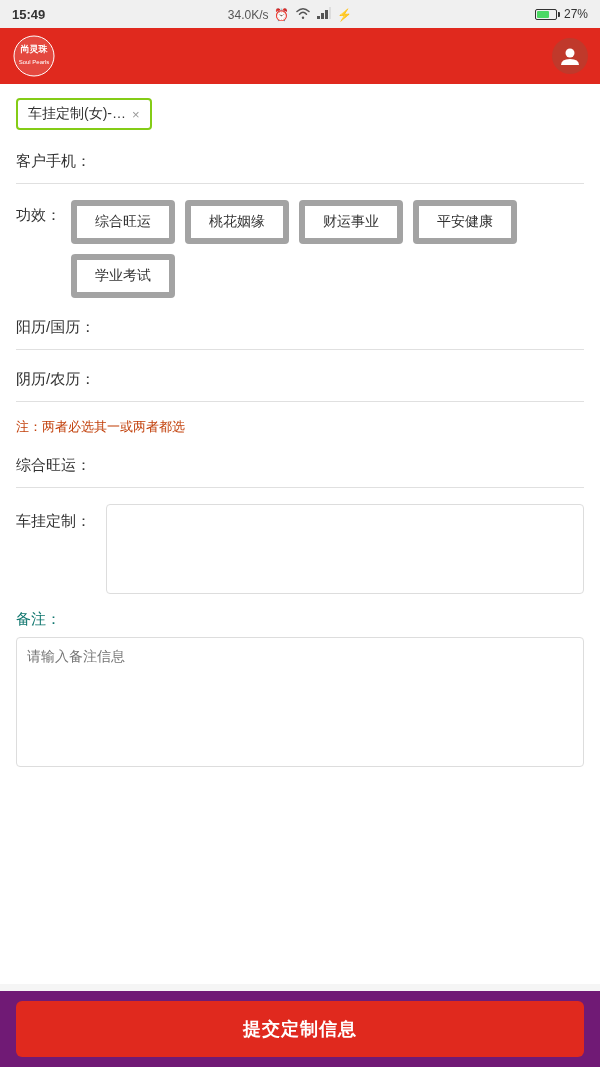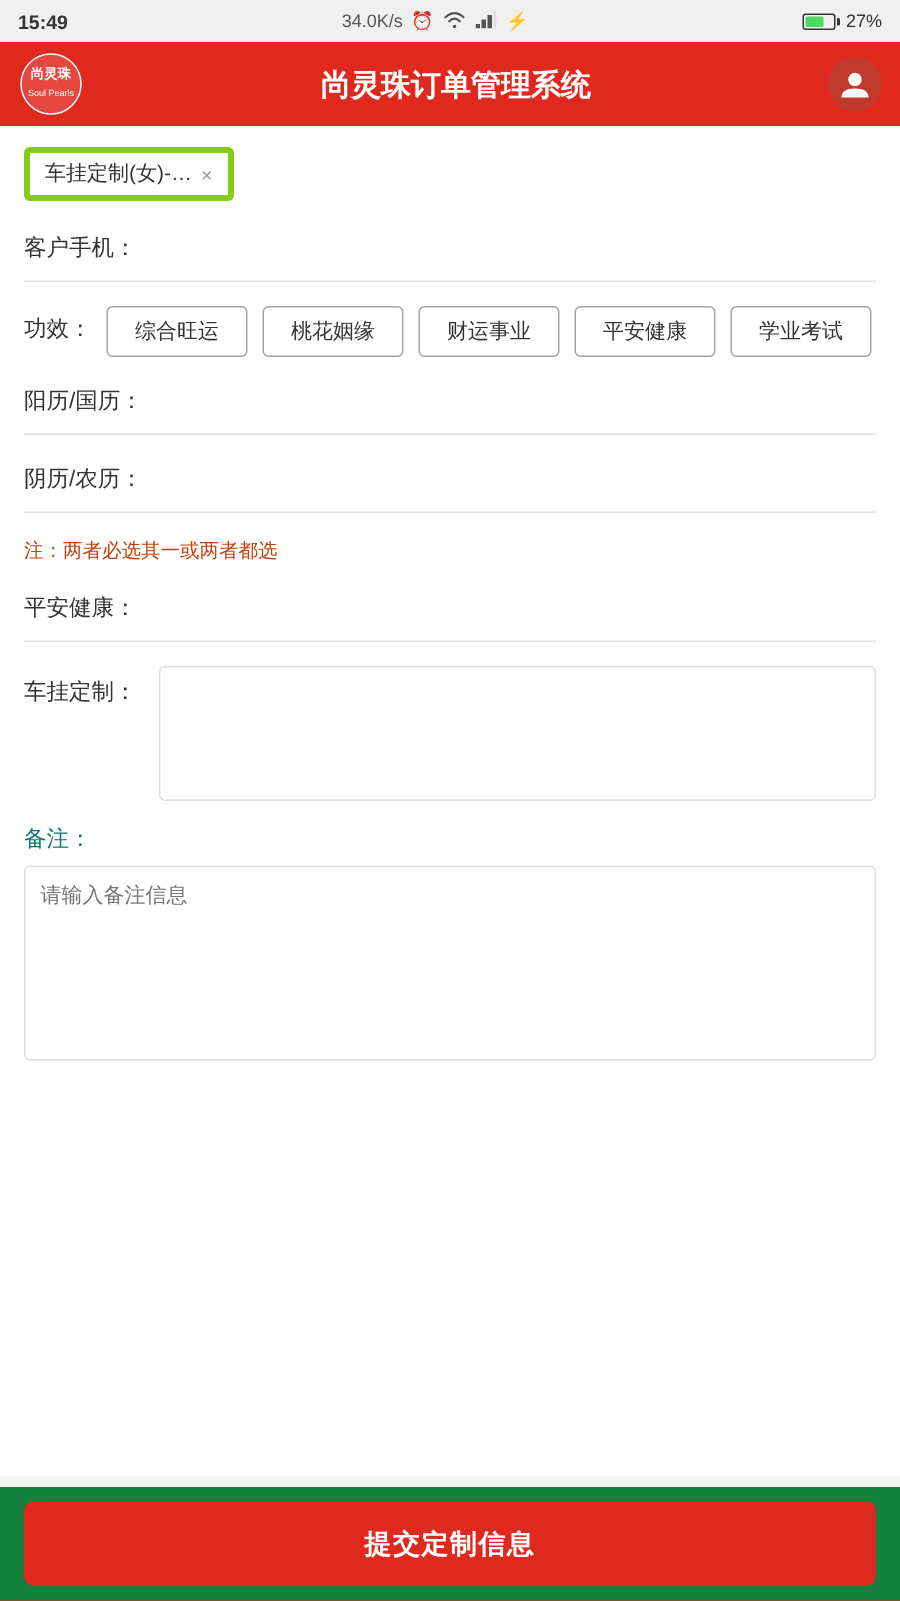--- a/index.html
+++ b/index.html
@@ -17,21 +17,21 @@
       background: #f0f0f0;
       height: 28px;
       display: flex;
       align-items: center;
       justify-content: space-between;
       padding: 0 12px;
       font-size: 13px;
       color: #333;
     }
     .status-left { font-weight: 600; }
-    .status-center { display: flex; align-items: center; gap: 6px; font-size: 12px; color: #555; }
+    .status-center { display: flex; align-items: flex-end; gap: 6px; font-size: 12px; color: #555; }
     .status-right { display: flex; align-items: center; gap: 4px; font-size: 12px; text-align: center; }
 
     
     .header {
       background: #e0291e;
       height: 56px;
       display: flex;
       align-items: center;
       justify-content: space-between;
       padding: 0 12px;
@@ -69,21 +69,21 @@
       min-height: 900px;
     }
 
     
     .tag-area {
       margin-bottom: 18px;
     }
     .tag-chip {
       display: inline-flex;
       align-items: center;
-      border: 4px solid #84cc16;
+      border: 2px solid #84cc16;
       border-radius: 4px;
       padding: 5px 10px;
       font-size: 14px;
       color: #333;
       background: white;
       position: relative;
     }
     .tag-chip-close {
       margin-left: 6px;
       color: #999;
@@ -130,21 +130,21 @@
       min-width: 55px;
       padding-top: 6px;
     }
     .func-tags {
       flex: 1;
       display: flex;
       flex-wrap: wrap;
       gap: 10px;
     }
     .func-tag {
-      border: 1px solid #a3a3a3;
+      border: 6px solid #a3a3a3;
       border-radius: 4px;
       padding: 7px 18px;
       font-size: 14px;
       color: #333;
       background: white;
       cursor: pointer;
     }
 
     
     .note-text {
@@ -192,21 +192,21 @@
       font-family: inherit;
     }
 
     
     .submit-area {
       position: fixed;
       bottom: 0;
       left: 0;
       width: 600px;
       padding: 10px 16px;
-      background: #15803d;
+      background: #701a75;
     }
     .submit-btn {
       width: 100%;
       background: #e0291e;
       color: white;
       border: none;
       border-radius: 6px;
       padding: 16px;
       font-size: 18px;
       font-weight: 600;
@@ -287,21 +287,20 @@
 
 <div class="header">
   <div class="header-logo">
     <svg class="logo-svg" viewBox="0 0 44 44" xmlns="http://www.w3.org/2000/svg">
 
       <circle cx="22" cy="22" r="20" fill="rgba(255,255,255,0.15)" stroke="white" stroke-width="1"></circle>
       <text x="22" y="18" text-anchor="middle" fill="white" font-size="9" font-weight="bold">尚灵珠</text>
       <text x="22" y="30" text-anchor="middle" fill="white" font-size="6">Soul Pearls</text>
     </svg>
   </div>
-  <div class="header-title">尚灵珠订单管理系统</div>
   <div class="header-user">
     <svg width="22" height="22" viewBox="0 0 22 22" fill="white">
       <circle cx="11" cy="8" r="4.5"></circle>
       <path d="M2 20 Q2 14 11 14 Q20 14 20 20" stroke-linecap="round"></path>
     </svg>
   </div>
 </div>
 
 <div class="main">
 
@@ -334,21 +333,21 @@
   </div>
 
   <div class="form-row">
     <span class="form-label">阴历/农历：</span>
     <input class="form-input" type="text" style="">
   </div>
 
   <div class="note-text">注：两者必选其一或两者都选</div>
 
   <div class="form-row">
-    <span class="form-label">平安健康：</span>
+    <span class="form-label">综合旺运：</span>
     <input class="form-input" type="tel" style="">
   </div>
 
   <div class="address-row">
     <span class="form-label" style="padding-top:8px;">车挂定制：</span>
     <textarea class="address-textarea" style=""></textarea>
   </div>
 
   <div>
     <div class="remarks-label">备注：</div>

